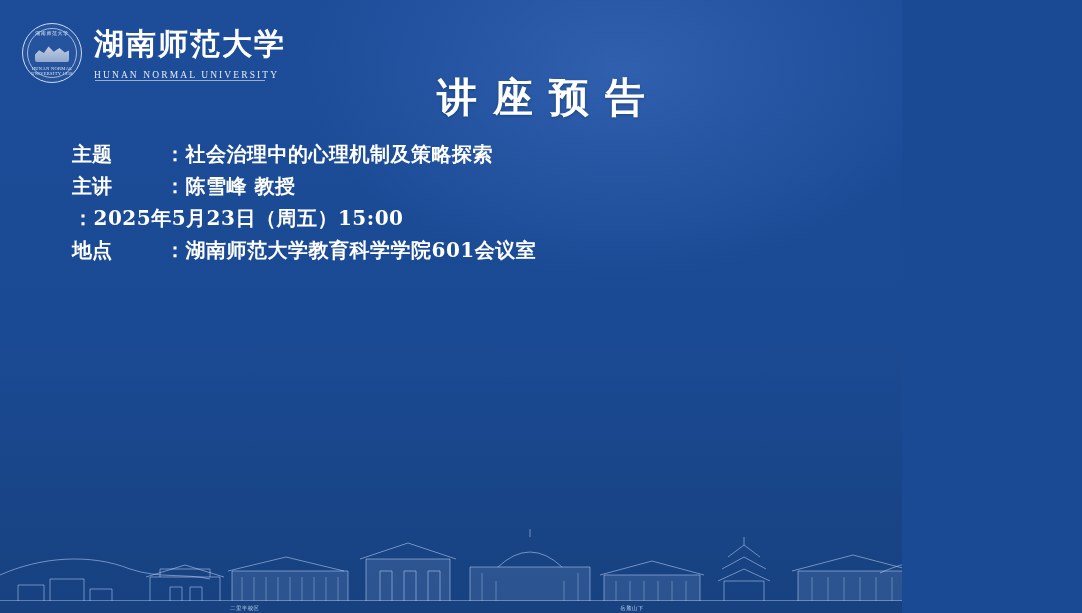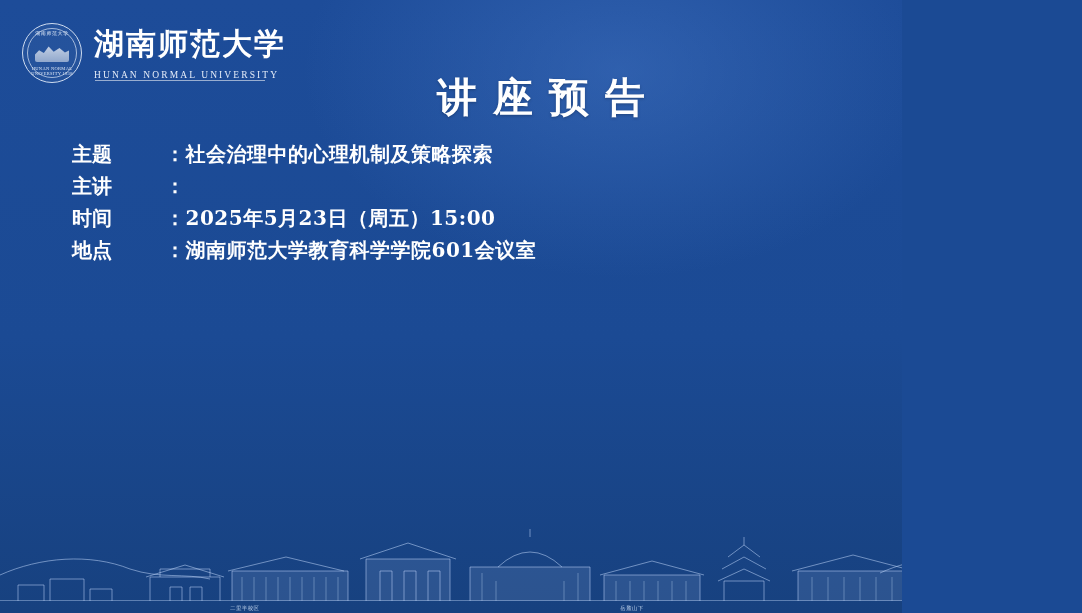--- a/index.html
+++ b/index.html
@@ -251,25 +251,23 @@
         <span class="lbl-txt">主题</span>
       </span>
       <span class="info-colon">：</span>
       <span class="info-value">社会治理中的心理机制及策略探索</span>
     </div>
     <div class="info-row">
       <span class="info-label">
         <span class="lbl-txt">主讲</span>
       </span>
       <span class="info-colon">：</span>
+      <span class="info-value">陈雪峰 教授</span>
     </div>
     <div class="info-row">
-      <span class="info-label">
-        <span class="lbl-txt">时间</span>
-      </span>
       <span class="info-colon">：</span>
       <span class="info-value">2025年5月23日（周五）15:00</span>
     </div>
     <div class="info-row">
       <span class="info-label">
         <span class="lbl-txt">地点</span>
       </span>
       <span class="info-colon">：</span>
       <span class="info-value">湖南师范大学教育科学学院601会议室</span>
     </div>

